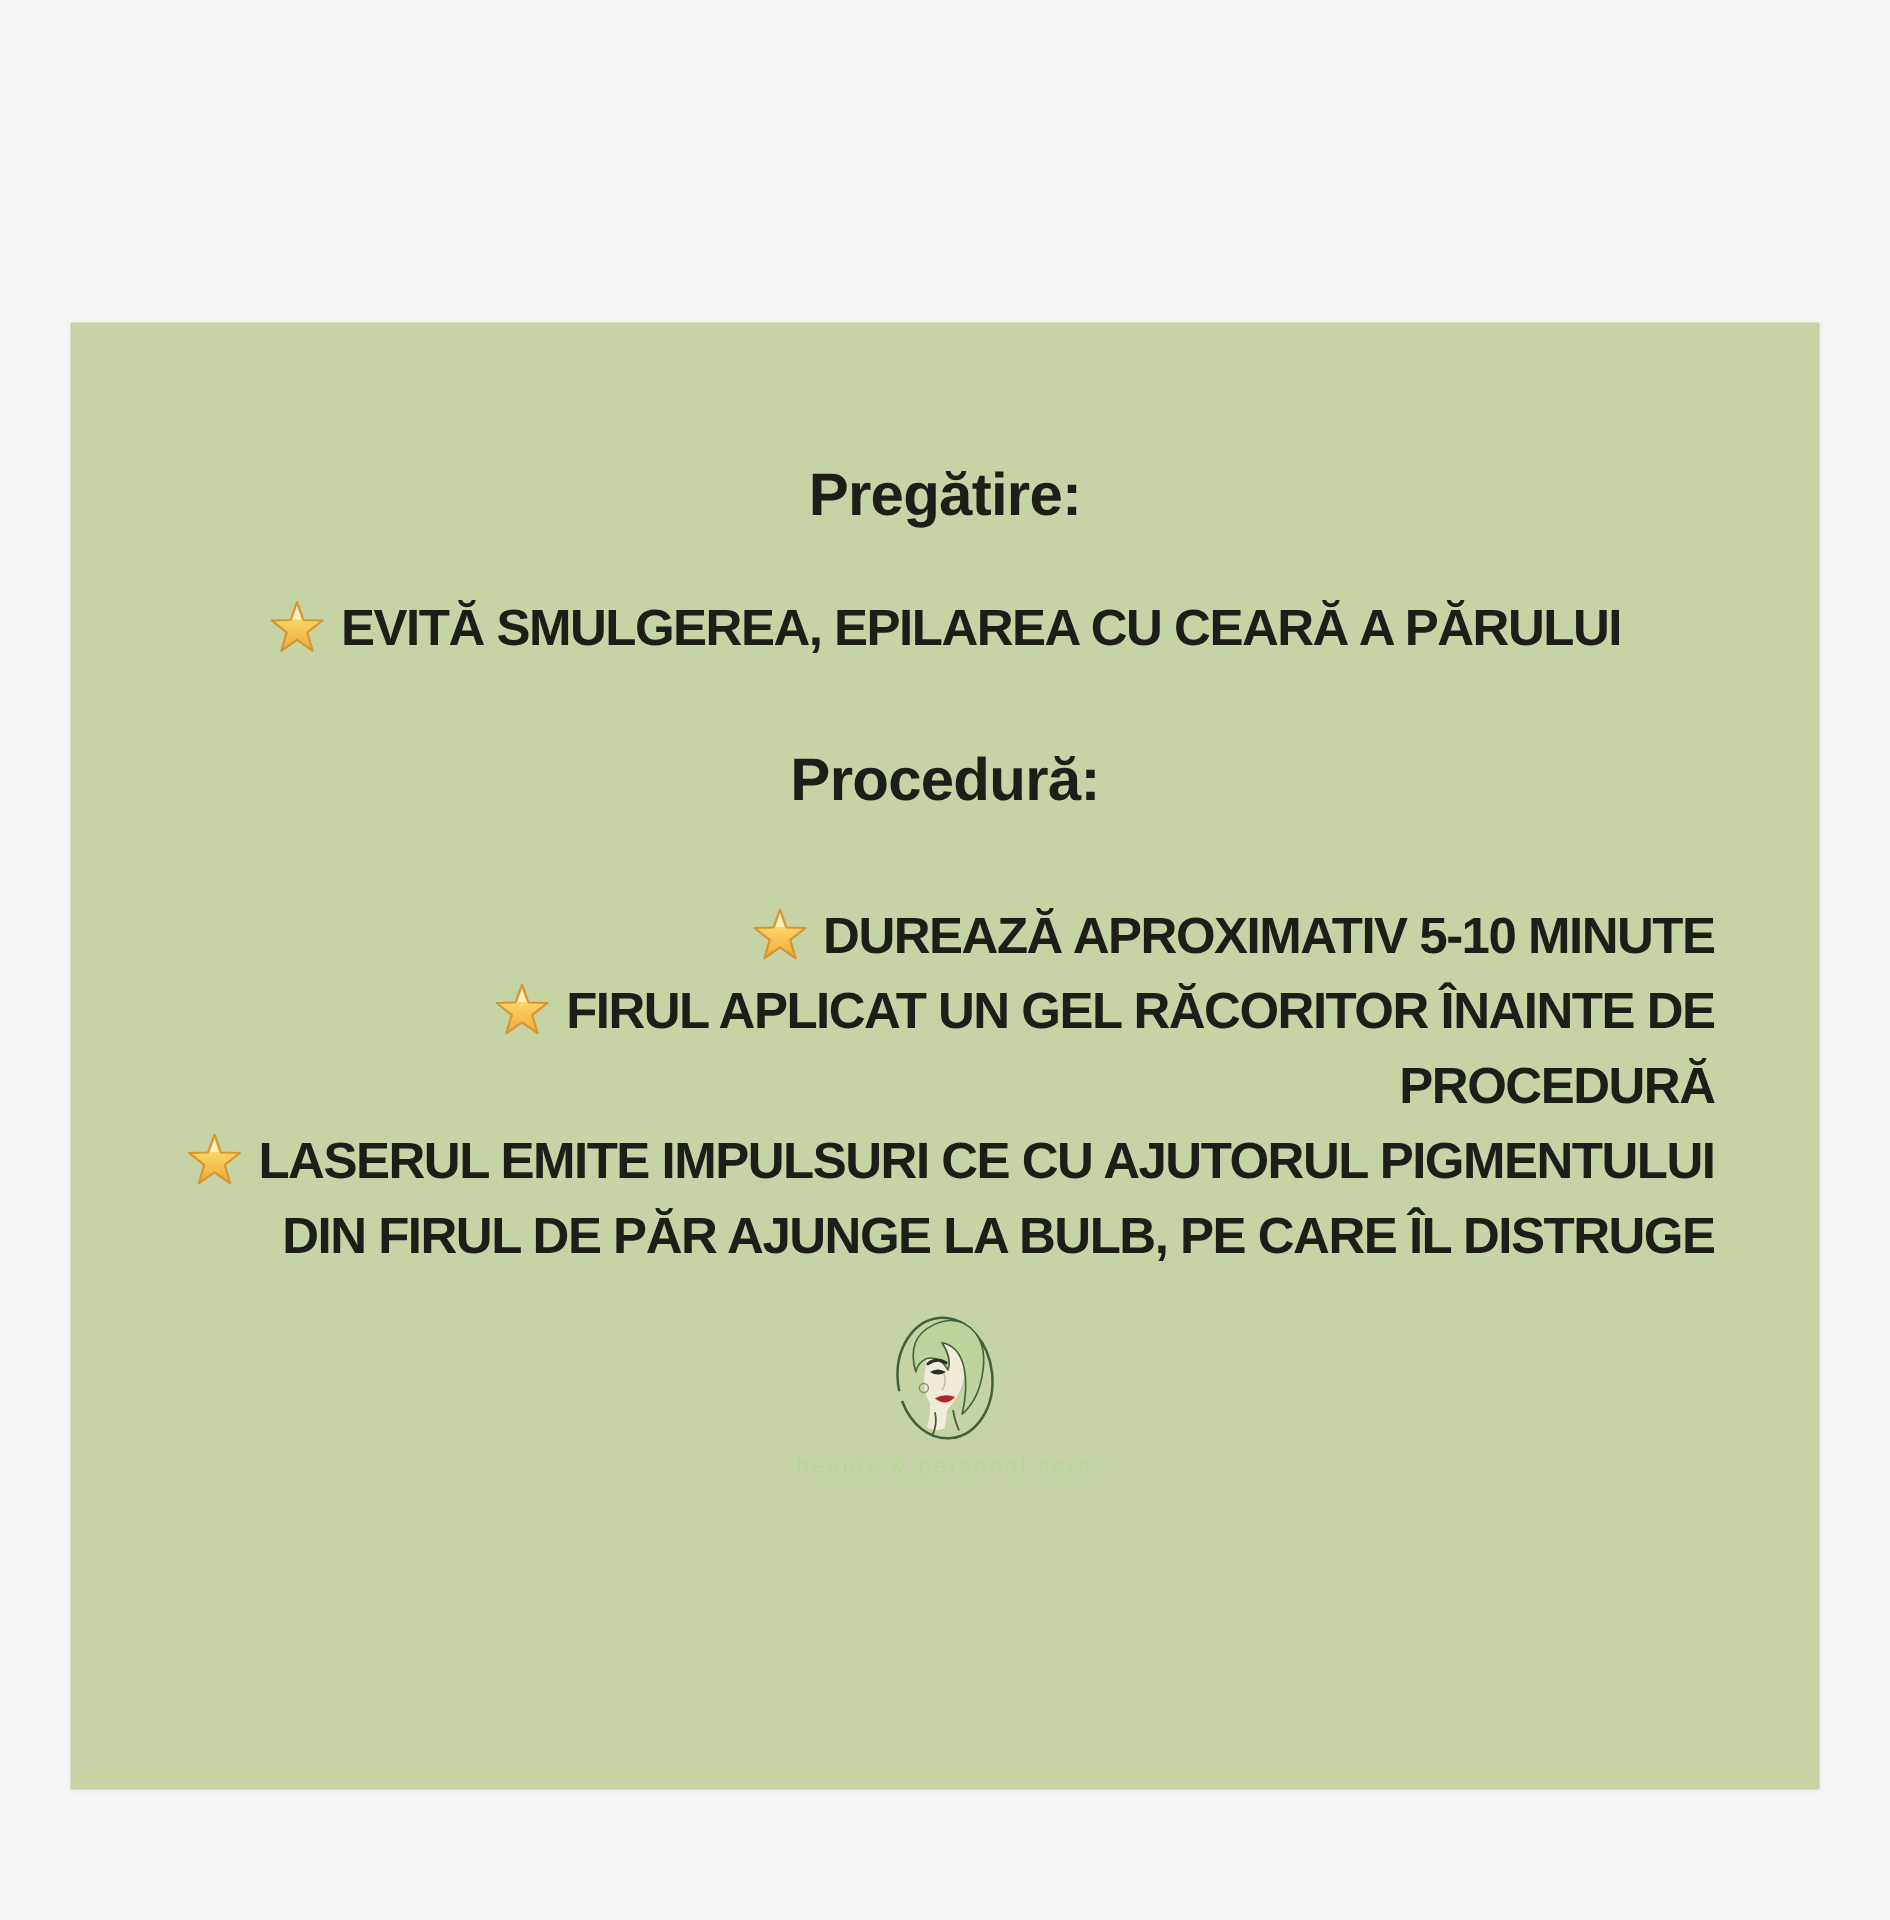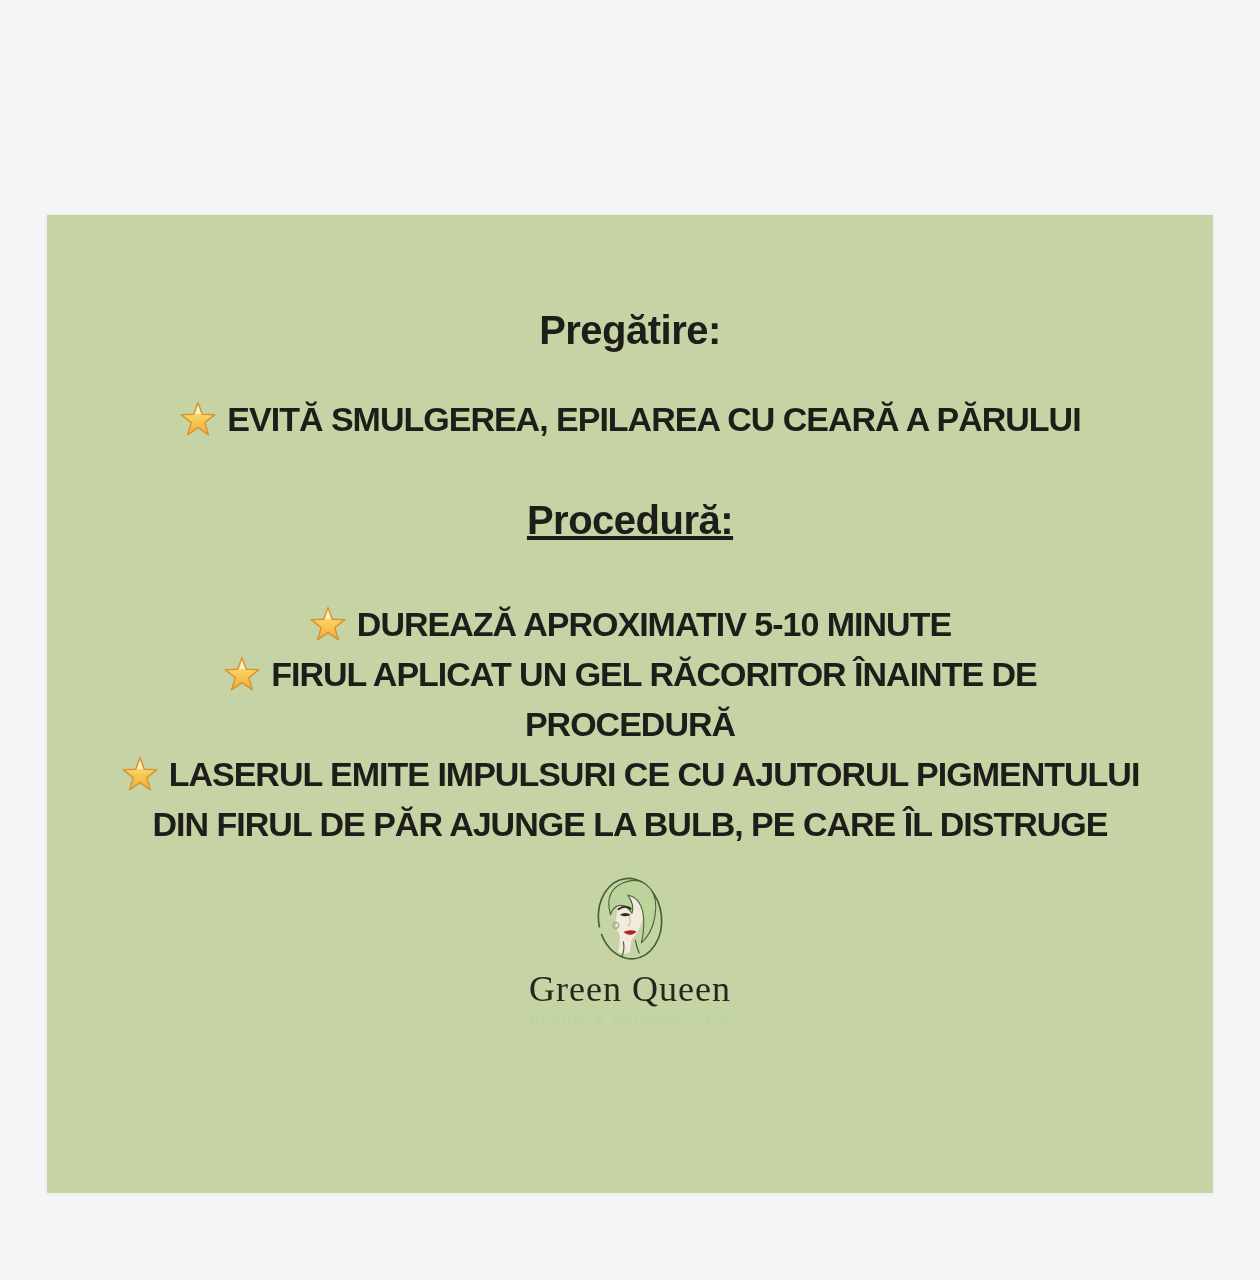--- a/index.html
+++ b/index.html
@@ -40,28 +40,29 @@
   }
   .bullet {
     font-size: 34px;
     font-weight: 700;
     letter-spacing: -1px;
     line-height: 44px;
     margin: 44px auto 0 auto;
     max-width: 1060px;
     color: var(--text);
   }
-  .section-heading.second { margin-top: 56px; text-decoration: underline; }
+  .section-heading.second { margin-top: 56px; }
   .bullet-group {
     margin: 56px auto 0 auto;
     max-width: 1026px;
   }
   .bullet-group .bullet {
     margin: 0 auto;
     line-height: 50px;
+    text-align: right;
   }
   .star {
     display: inline-block;
     width: 38px; height: 36px;
     vertical-align: -6px;
     margin-right: 10px;
   }
   .brand {
     margin-top: 24px;
     display: flex;
@@ -140,18 +141,17 @@
         <ellipse cx="60" cy="68" rx="47" ry="60" fill="none" stroke="var(--logo-line)" stroke-width="2.5" stroke-dasharray="150 10 120 14" transform="rotate(-6 60 68)"></ellipse>
         <path d="M48,32 Q72,26 78,50 Q82,66 75,80 Q70,92 62,100 L60,118 Q50,122 42,117 Q46,105 45,93 Q37,80 40,62 Q42,40 48,32 Z" fill="var(--logo-face)"></path>
         <path d="M31,62 Q21,28 49,15 Q74,4 90,23 Q102,38 97,65 Q93,90 77,104 Q83,78 79,58 Q74,36 57,33 Q67,48 63,60 Q54,45 41,49 Q33,53 31,62 Z" fill="var(--logo-hair)" stroke="var(--logo-line)" stroke-width="1.6" stroke-linejoin="round"></path>
         <path d="M43,54 Q52,47 61,53" stroke="#2c2c28" stroke-width="3" fill="none" stroke-linecap="round"></path>
         <path d="M45,62 Q53,57 61,62 Q53,67 45,62 Z" fill="#2c2c28"></path>
         <path d="M59,64 Q62,74 57,80" stroke="#c9b89a" stroke-width="1.5" fill="none"></path>
         <path d="M50,88 Q60,83 70,87 Q61,97 50,88 Z" fill="var(--logo-lips)"></path>
         <circle cx="39" cy="78" r="4.5" fill="none" stroke="#8e8e78" stroke-width="1.4"></circle>
         <path d="M50,102 Q53,114 47,126 M68,100 Q70,112 74,120" stroke="var(--logo-line)" stroke-width="1.8" fill="none"></path>
       </svg>
-      <div class="brand-name">Green Queen</div>
       <div class="brand-tagline">beauty &amp; personal care</div>
     </div>
 
   </div>
 </div>
 
 </body></html>

